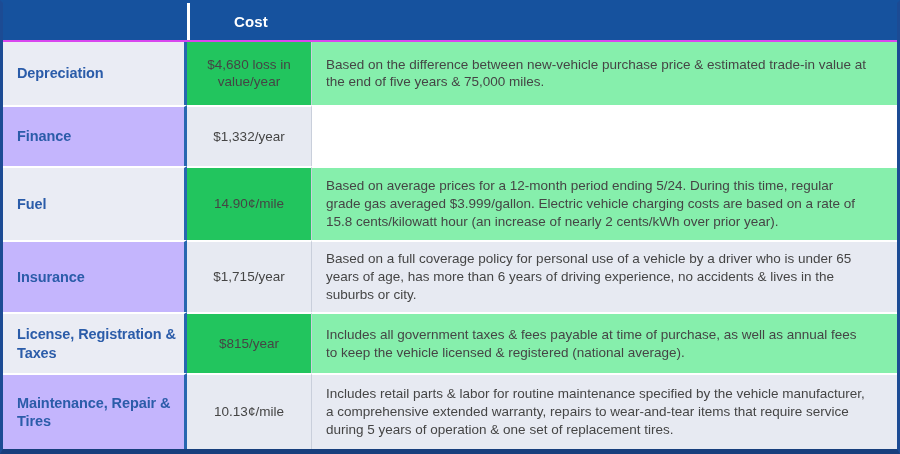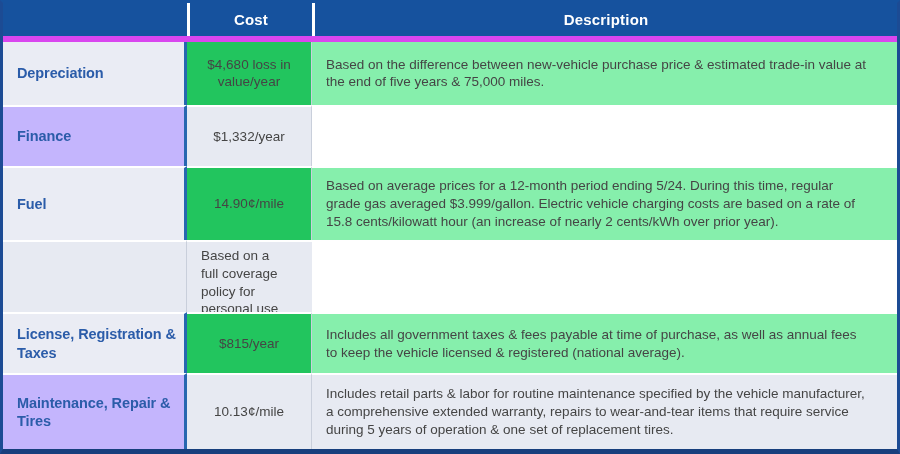--- a/index.html
+++ b/index.html
@@ -16,21 +16,21 @@
     display: flex;
     flex-direction: column;
     overflow: hidden;
   }
 
   .header-row {
     flex: 0 0 39px;
     display: grid;
     grid-template-columns: 184px 125px 1fr;
     background: #16529e;
-    border-bottom: 6px solid #d946ef;
+    border-bottom: 2px solid #d946ef;
     text-align: right;
   }
   .hcell {
     display: flex;
     align-items: center;
     justify-content: center;
     color: #ffffff;
     font-weight: bold;
     font-size: 15px;
     letter-spacing: 0.2px;
@@ -93,21 +93,20 @@
   .row.alt .cost, .row.alt .desc { background: #e7eaf2; }
 </style>
 </head>
 <body>
 
 <div class="table-wrap">
 
   <div class="header-row">
     <div class="hcell"></div>
     <div class="hcell">Cost</div>
-    <div class="hcell">Description</div>
   </div>
 
   <div class="body-rows">
 
     <div class="row">
       <div class="cat">Depreciation</div>
       <div class="cost">$4,680 loss in value/year</div>
       <div class="desc">Based on the difference between new-vehicle purchase price &amp; estimated trade-in value at the end of five years &amp; 75,000 miles.</div>
     </div>
 
@@ -116,20 +115,21 @@
       <div class="cost">$1,332/year</div>
     </div>
 
     <div class="row">
       <div class="cat">Fuel</div>
       <div class="cost">14.90¢/mile</div>
       <div class="desc">Based on average prices for a 12-month period ending 5/24. During this time, regular grade gas averaged $3.999/gallon. Electric vehicle charging costs are based on a rate of 15.8 cents/kilowatt hour (an increase of nearly 2 cents/kWh over prior year).</div>
     </div>
 
     <div class="row alt">
+      <div class="cat">Insurance</div>
       <div class="cost">$1,715/year</div>
       <div class="desc">Based on a full coverage policy for personal use of a vehicle by a driver who is under 65 years of age, has more than 6 years of driving experience, no accidents &amp; lives in the suburbs or city.</div>
     </div>
 
     <div class="row">
       <div class="cat">License, Registration &amp; Taxes</div>
       <div class="cost">$815/year</div>
       <div class="desc">Includes all government taxes &amp; fees payable at time of purchase, as well as annual fees to keep the vehicle licensed &amp; registered (national average).</div>
     </div>
 

